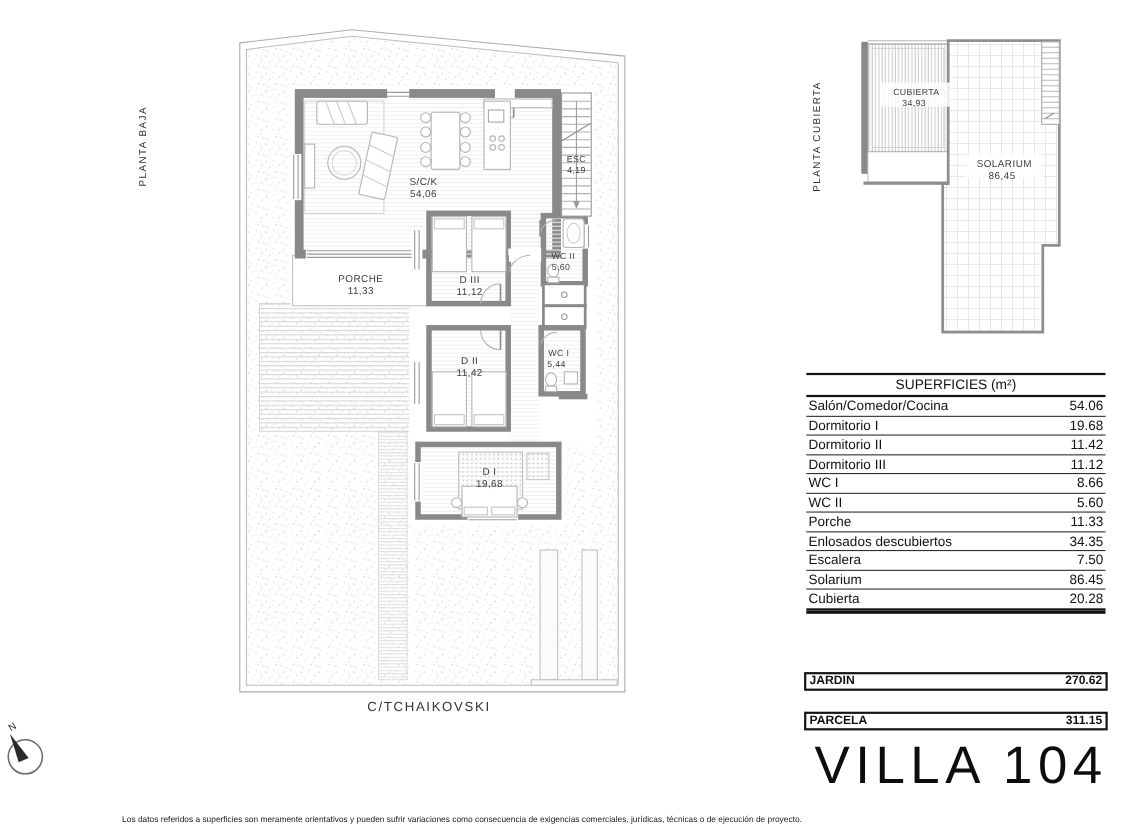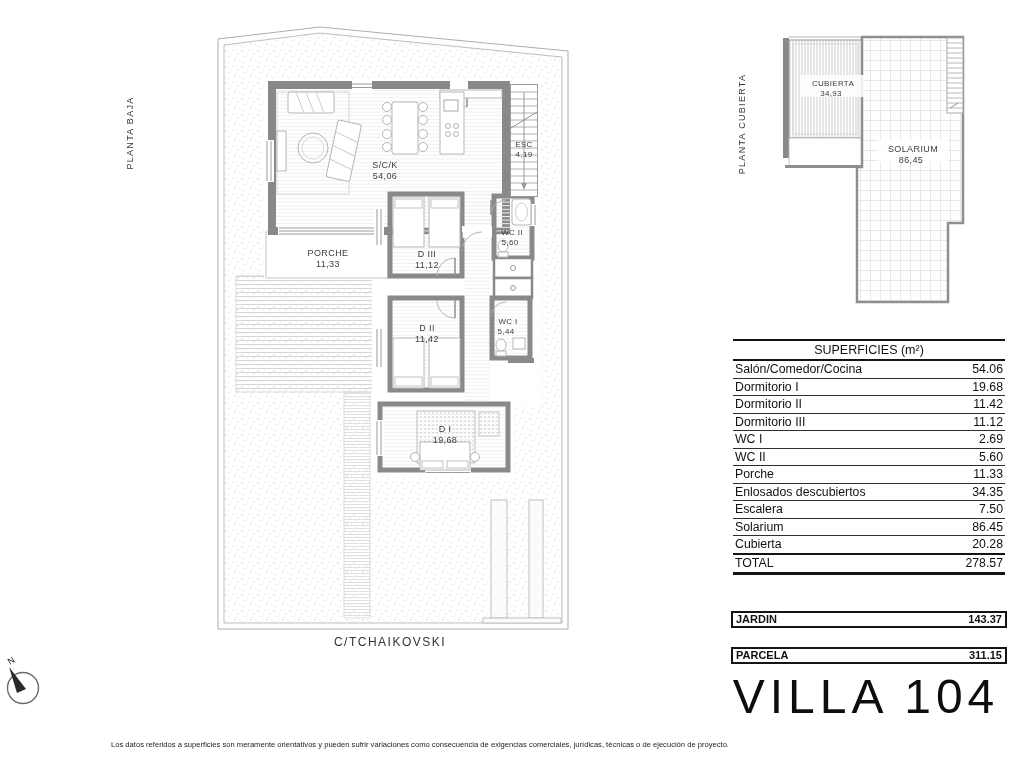--- a/index.html
+++ b/index.html
@@ -24,21 +24,21 @@
   .srow.total-row{border-bottom:none;height:17px;}
   .sval{text-align:right;margin-left:32px;}
 
   
   .sumbox{left:731px;width:266px;height:13px;border:2px solid #141414;display:flex;
           justify-content:space-between;padding:0 3px;
           font-size:11px;font-weight:bold;color:#111;line-height:13px;}
   #jardin-box{top:611px;}
   #parcela-box{top:647px;gap:39px;}
 
-  #villa-title{left:725px;top:669px;width:282px;text-align:center;font-size:48px;
+  #villa-title{left:725px;top:669px;width:282px;text-align:right;font-size:48px;
                letter-spacing:5px;color:#0d0d0d;white-space:nowrap;}
 
   #street-label{left:240px;top:635px;width:300px;text-align:center;font-size:12px;
                 letter-spacing:1.5px;color:#333;}
 
   #disclaimer{left:0;top:740px;width:840px;text-align:center;font-size:7.6px;color:#222;}
 </style>
 </head>
 <body>
 
@@ -285,21 +285,21 @@
   <div class="srow">
     <span>Dormitorio II</span>
     <span class="sval">11.42</span>
   </div>
   <div class="srow">
     <span>Dormitorio III</span>
     <span class="sval">11.12</span>
   </div>
   <div class="srow">
     <span>WC I</span>
-    <span class="sval">2.69</span>
+    <span class="sval">8.66</span>
   </div>
   <div class="srow">
     <span>WC II</span>
     <span class="sval">5.60</span>
   </div>
   <div class="srow">
     <span>Porche</span>
     <span class="sval">11.33</span>
   </div>
   <div class="srow">
@@ -311,29 +311,25 @@
     <span class="sval">7.50</span>
   </div>
   <div class="srow">
     <span>Solarium</span>
     <span class="sval">86.45</span>
   </div>
   <div class="srow last-data">
     <span>Cubierta</span>
     <span class="sval">20.28</span>
   </div>
-  <div class="srow total-row">
-    <span>TOTAL</span>
-    <span class="sval">278.57</span>
-  </div>
 </div>
 
 <div id="jardin-box" class="abs sumbox">
   <span>JARDIN</span>
-  <span>143.37</span>
+  <span>270.62</span>
 </div>
 <div id="parcela-box" class="abs sumbox">
   <span>PARCELA</span>
   <span>311.15</span>
 </div>
 
 <div id="villa-title" class="abs">VILLA 104</div>
 <div id="street-label" class="abs">C/TCHAIKOVSKI</div>
 <div id="disclaimer" class="abs">Los datos referidos a superficies son meramente orientativos y pueden sufrir variaciones como consecuencia de exigencias comerciales, jurídicas, técnicas o de ejecución de proyecto.</div>
 

